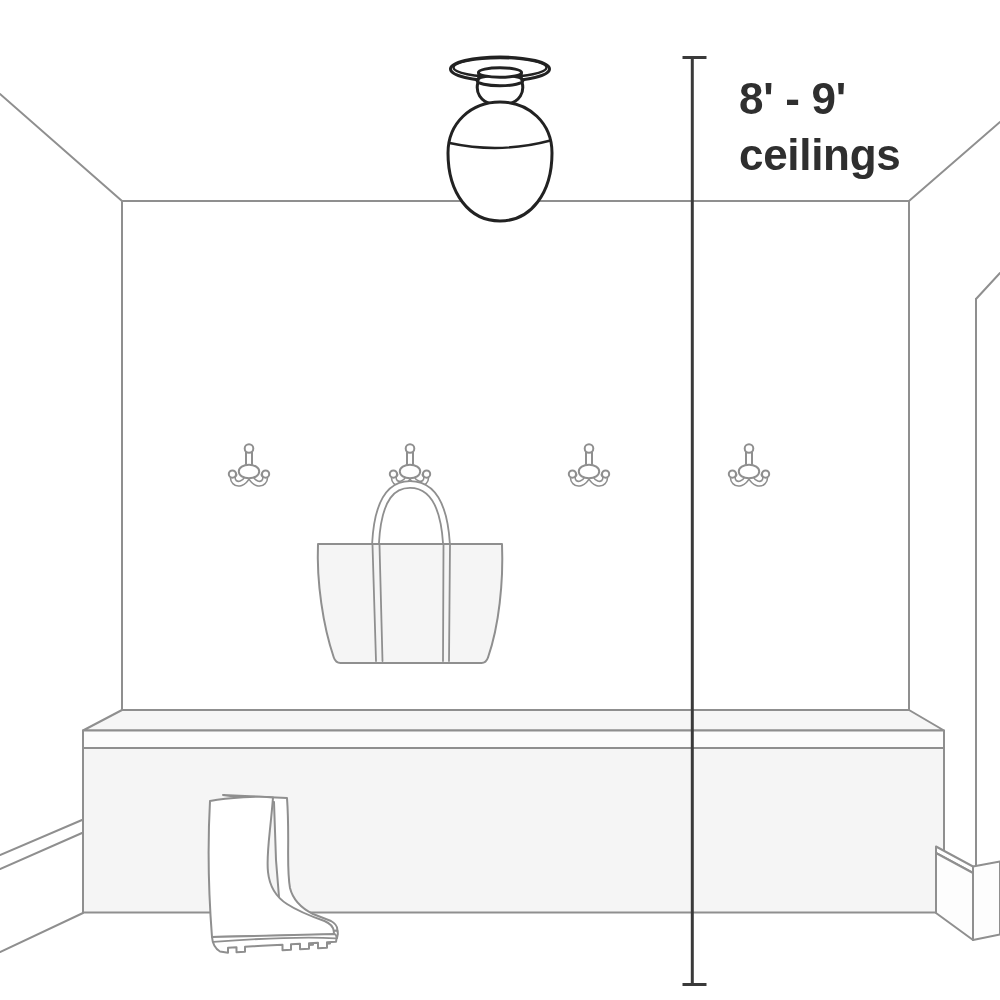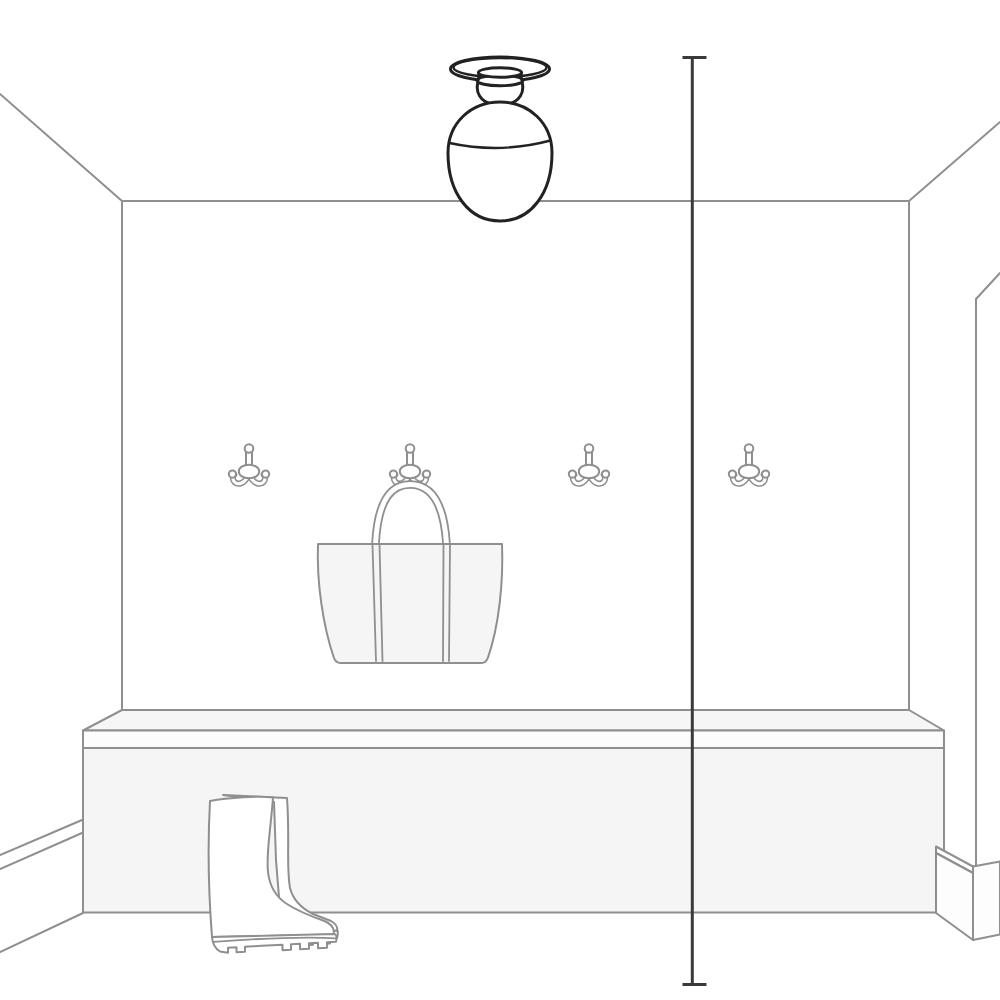--- a/index.html
+++ b/index.html
@@ -111,13 +111,17 @@
       <path class="fixture-line" stroke-width="2.6" d="M449.5,143 Q500,154 550.5,140.5"></path>
     </g>
 
     <g>
       <path class="measure" d="M692.3,57 V985"></path>
       <path class="measure" stroke-width="3.4" d="M682.5,57.5 H706.5"></path>
       <path class="measure" stroke-width="3.4" d="M682.5,984.5 H706.5"></path>
     </g>
   </svg>
 
+  <div class="dim-label">
+    <div>8' - 9'</div>
+    <div>ceilings</div>
+  </div>
 </div>
 
 </body></html>

